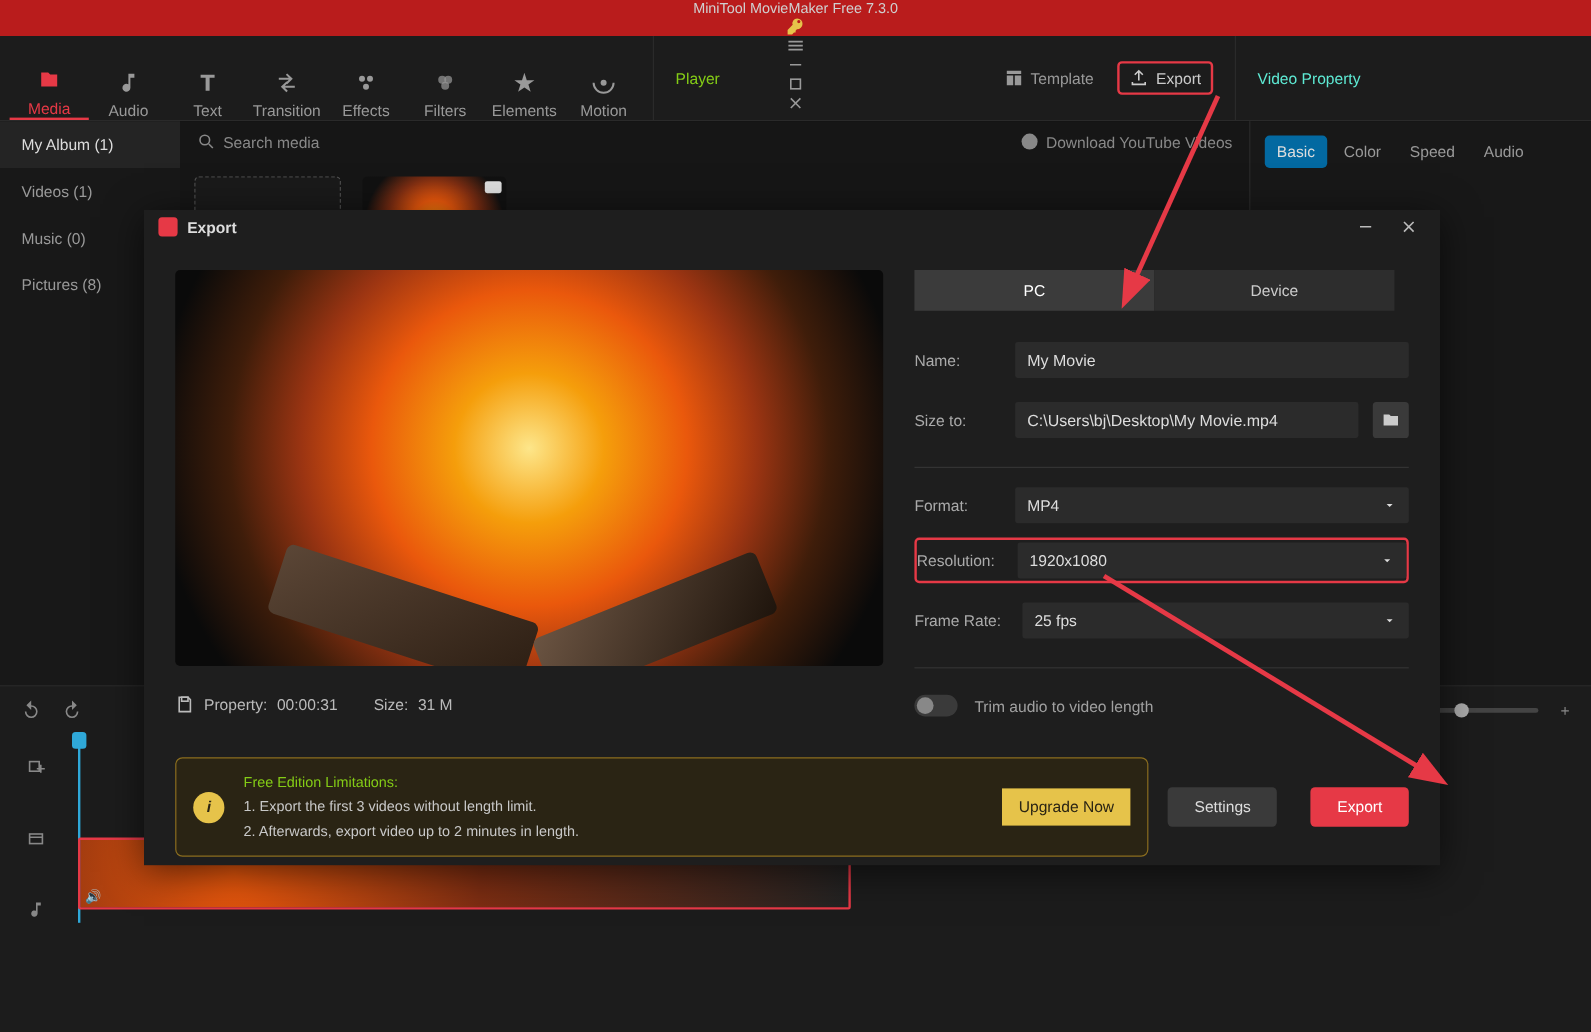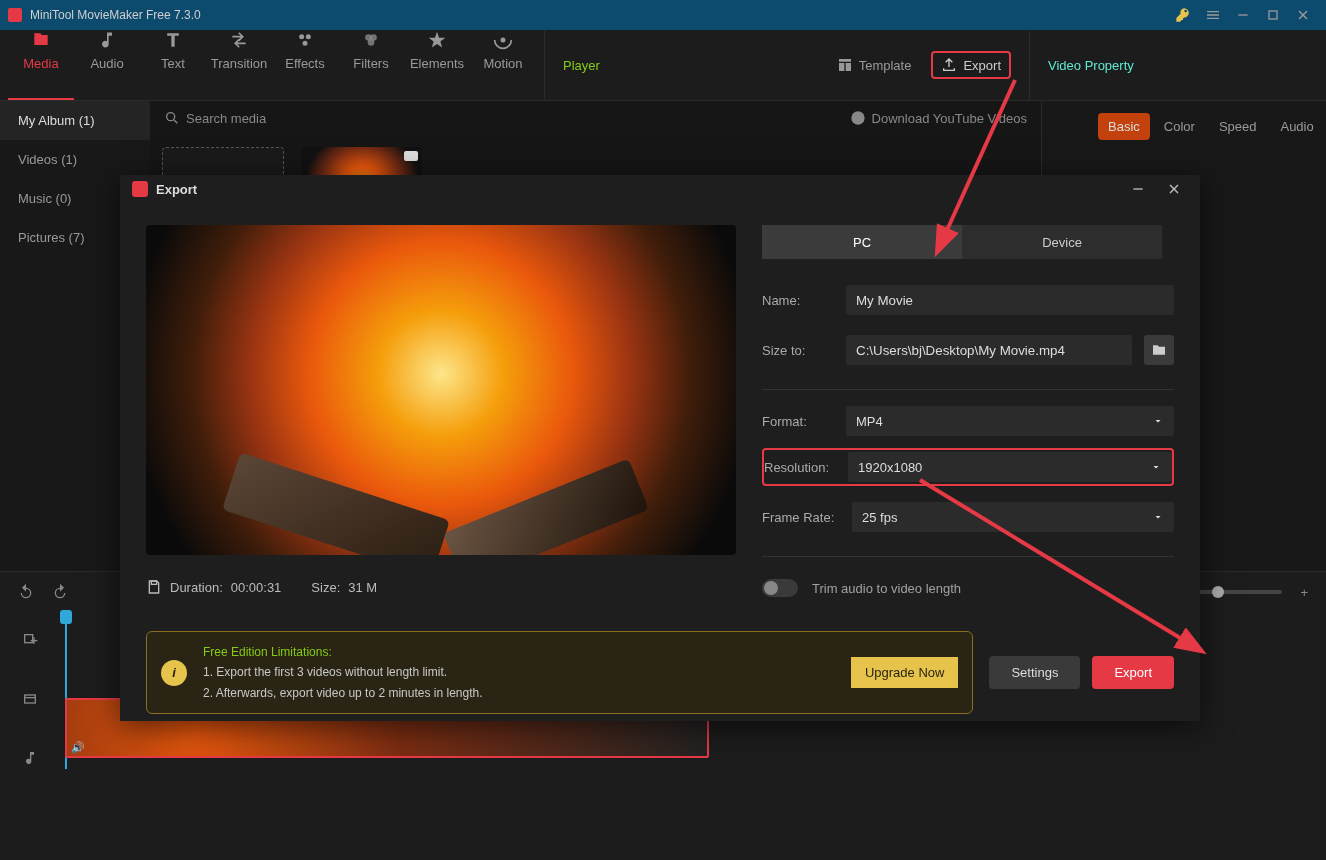--- a/index.html
+++ b/index.html
@@ -1,24 +1,24 @@
 <!DOCTYPE html>
 <html><head>
 <meta charset="utf-8">
 <style>
   html,body{margin:0;padding:0;width:1326px;height:860px;background:#0d0d0d;font-family:"Segoe UI",Arial,sans-serif;color:#a0a0a0;font-size:13px;overflow:hidden;}
-  .titlebar{height:30px;background:#0c4a6e;display:flex;align-items:center;padding:0 8px;}
+  .titlebar{height:30px;background:#b91c1c;display:flex;align-items:center;padding:0 8px;flex-direction:column;}
   .titlebar .logo{width:14px;height:14px;background:#e63946;border-radius:2px;margin-right:8px;}
   .titlebar .title{color:#d0d0d0;font-size:12px;}
   .titlebar .spacer{flex:1;}
   .titlebar .winbtn{width:30px;height:30px;display:flex;align-items:center;justify-content:center;color:#999;cursor:pointer;}
   .titlebar .key{color:#e6c34a;}
   .top{height:70px;background:#1c1c1c;display:flex;border-bottom:1px solid #2a2a2a;}
   .tabs{display:flex;align-items:stretch;padding:0 8px;}
-  .tab{width:66px;display:flex;flex-direction:column;align-items:center;justify-content:flex-start;gap:6px;color:#999;cursor:pointer;}
+  .tab{width:66px;display:flex;flex-direction:column;align-items:center;justify-content:flex-end;gap:6px;color:#999;cursor:pointer;}
   .tab.active{color:#e63946;border-bottom:2px solid #e63946;}
   .tab svg{width:20px;height:20px;}
   .top .mid{flex:1;display:flex;align-items:center;padding:0 18px;border-left:1px solid #2a2a2a;border-right:1px solid #2a2a2a;}
   .top .mid .plabel{color:#84cc16;}
   .top .mid .sp{flex:1;}
   .top .mid .tbtn{display:flex;align-items:center;gap:6px;margin-left:20px;color:#999;cursor:pointer;}
   .top .mid .tbtn.export{border:2px solid #e63946;padding:4px 8px;border-radius:4px;color:#ccc;}
   .top .right{width:260px;display:flex;align-items:center;padding:0 18px;color:#5eead4;}
   .main{position:relative;height:470px;display:flex;}
   .sidebar{width:150px;background:#181818;display:flex;flex-direction:column;}
@@ -29,21 +29,21 @@
   .librow .dl{display:flex;align-items:center;gap:6px;}
   .thumbs{padding:12px;display:flex;gap:18px;}
   .thumb{width:120px;height:70px;border-radius:4px;}
   .thumb.add{border:1px dashed #555;background:#1a1a1a;}
   .thumb.fire{background:radial-gradient(circle at 50% 60%, #f59e0b 0%, #ea580c 30%, #7c2d12 55%, #111 80%);position:relative;}
   .thumb.fire::after{content:"";position:absolute;right:4px;top:4px;width:14px;height:10px;background:#ddd;border-radius:2px;}
   .midcol{flex:1;background:#161616;}
   .rightcol{width:260px;background:#181818;border-left:1px solid #2a2a2a;padding:12px;}
   .rtabs{display:flex;gap:4px;margin-bottom:30px;}
   .rtab{padding:6px 10px;color:#999;border-radius:4px;cursor:pointer;}
-  .rtab.active{background:#c2410c;color:#ddd;margin-left:44px;}
+  .rtab.active{background:#0369a1;color:#ddd;}
   .rotate{text-align:center;color:#bbb;margin-top:40px;}
   .rotate .icon{display:inline-block;width:24px;height:24px;color:#bbb;margin-bottom:12px;}
   .timeline{position:relative;height:290px;background:#1c1c1c;border-top:1px solid #2a2a2a;}
   .tl-ctrl{height:40px;display:flex;align-items:center;padding:0 18px;gap:18px;color:#888;}
   .tl-ctrl .sp{flex:1;}
   .tl-ctrl .slider{width:120px;height:4px;background:#444;border-radius:2px;position:relative;}
   .tl-ctrl .slider::after{content:"";position:absolute;left:50px;top:-4px;width:12px;height:12px;background:#aaa;border-radius:50%;}
   .tracks{display:flex;}
   .trackicons{width:60px;display:flex;flex-direction:column;align-items:center;gap:40px;padding-top:20px;color:#888;}
   .trackarea{flex:1;position:relative;}
@@ -78,21 +78,21 @@
   .frow.highlight{border:2px solid #e63946;padding:0;border-radius:4px;margin-bottom:14px;margin-top:-6px;}
   .divider{height:1px;background:#333;margin:6px 0 14px 0;}
   .toggle{width:36px;height:18px;background:#3a3a3a;border-radius:10px;position:relative;cursor:pointer;}
   .toggle::after{content:"";position:absolute;left:2px;top:2px;width:14px;height:14px;background:#888;border-radius:50%;}
   .mfoot{display:flex;align-items:center;padding:0 26px 18px 26px;gap:16px;}
   .limbox{flex:1;border:1px solid #8a6d1f;border-radius:6px;background:#2a2414;padding:10px 14px;display:flex;align-items:center;gap:16px;}
   .limbox .info{width:26px;height:26px;background:#e6c34a;border-radius:50%;color:#2a2414;display:flex;align-items:center;justify-content:center;font-weight:700;font-style:italic;}
   .limbox .txt{flex:1;font-size:12px;line-height:1.7;color:#c8c8c8;}
   .limbox .txt .hdr{color:#84cc16;}
   .limbox .up{background:#e6c34a;color:#2a2414;padding:8px 14px;border-radius:0;cursor:pointer;font-weight:500;}
-  .footbtns{display:flex;gap:12px;}
+  .footbtns{display:flex;gap:28px;}
   .btn{padding:9px 22px;border-radius:4px;cursor:pointer;color:#ddd;background:#3a3a3a;border:none;font-size:13px;}
   .btn.primary{background:#e63946;color:#fff;}
   
   .arrow{position:absolute;pointer-events:none;z-index:60;}
   svg.icon-svg{width:16px;height:16px;}
 </style>
 </head>
 <body>
 
 <div class="titlebar">
@@ -202,21 +202,21 @@
   <div class="right">
       <span>Video Property</span>
     </div>
 </div>
 
 <div class="main">
   <div class="sidebar">
     <div class="side-item active">My Album (1)</div>
     <div class="side-item">Videos (1)</div>
     <div class="side-item">Music (0)</div>
-    <div class="side-item">Pictures (7)</div>
+    <div class="side-item">Pictures (8)</div>
   </div>
   <div class="midcol">
     <div class="librow">
       <svg class="icon-svg" viewBox="0 0 24 24" fill="none" stroke="currentColor" stroke-width="2">
           <circle cx="10" cy="10" r="6"></circle>
           <line x1="15" y1="15" x2="20" y2="20"></line>
         </svg>
       <span class="search">Search media</span>
       <div class="dl">
           <svg class="icon-svg" viewBox="0 0 24 24" fill="currentColor">
@@ -309,21 +309,21 @@
     <div class="preview">
       <div class="img">
           <div class="wood1"></div>
           <div class="wood2"></div>
         </div>
       <div class="meta">
         <svg class="icon-svg" viewBox="0 0 24 24" fill="none" stroke="currentColor" stroke-width="2">
             <path d="M5 3h11l3 3v15H5z"></path>
             <rect x="8" y="3" width="8" height="5"></rect>
           </svg>
-        <span>Duration:</span>
+        <span>Property:</span>
         <span>00:00:31</span>
         <span class="sep"></span>
         <span>Size:</span>
         <span>31 M</span>
       </div>
     </div>
     <div class="form">
       <div class="seg">
         <div class="sbtn active">PC</div>
         <div class="sbtn">Device</div>

